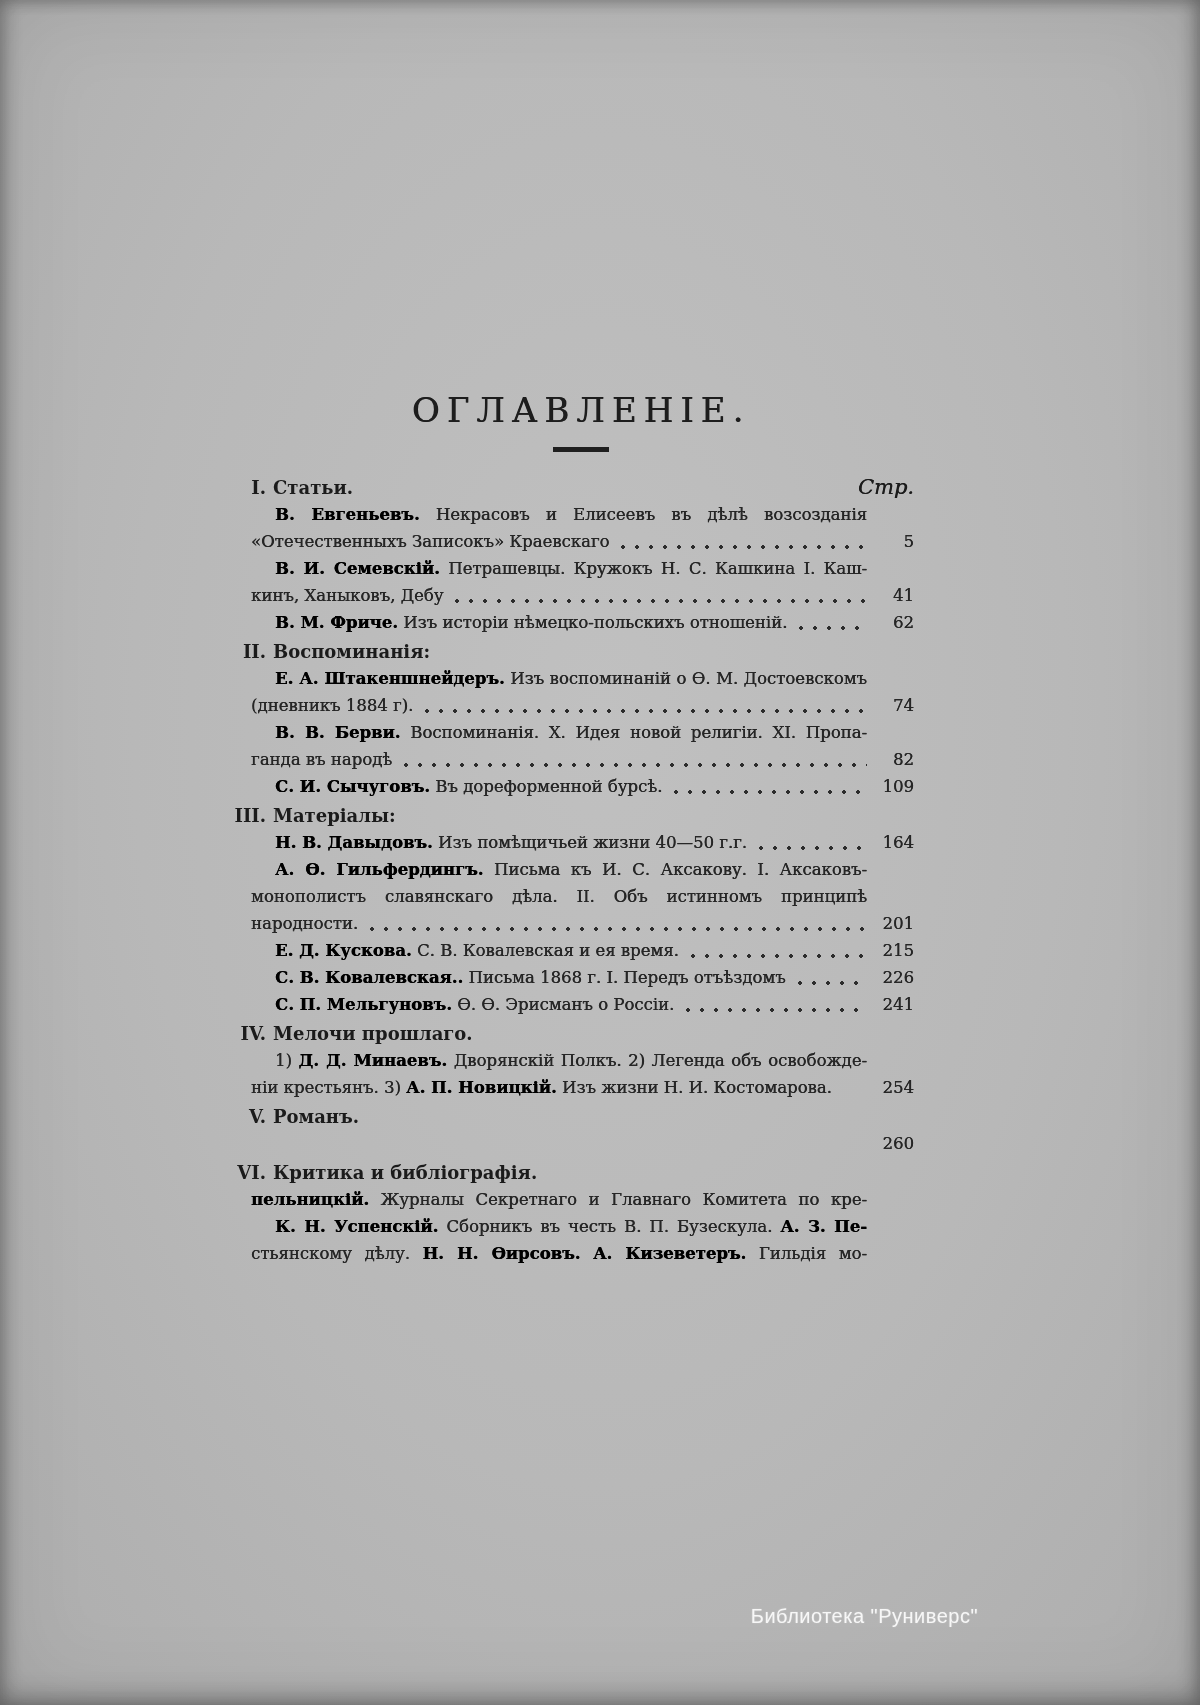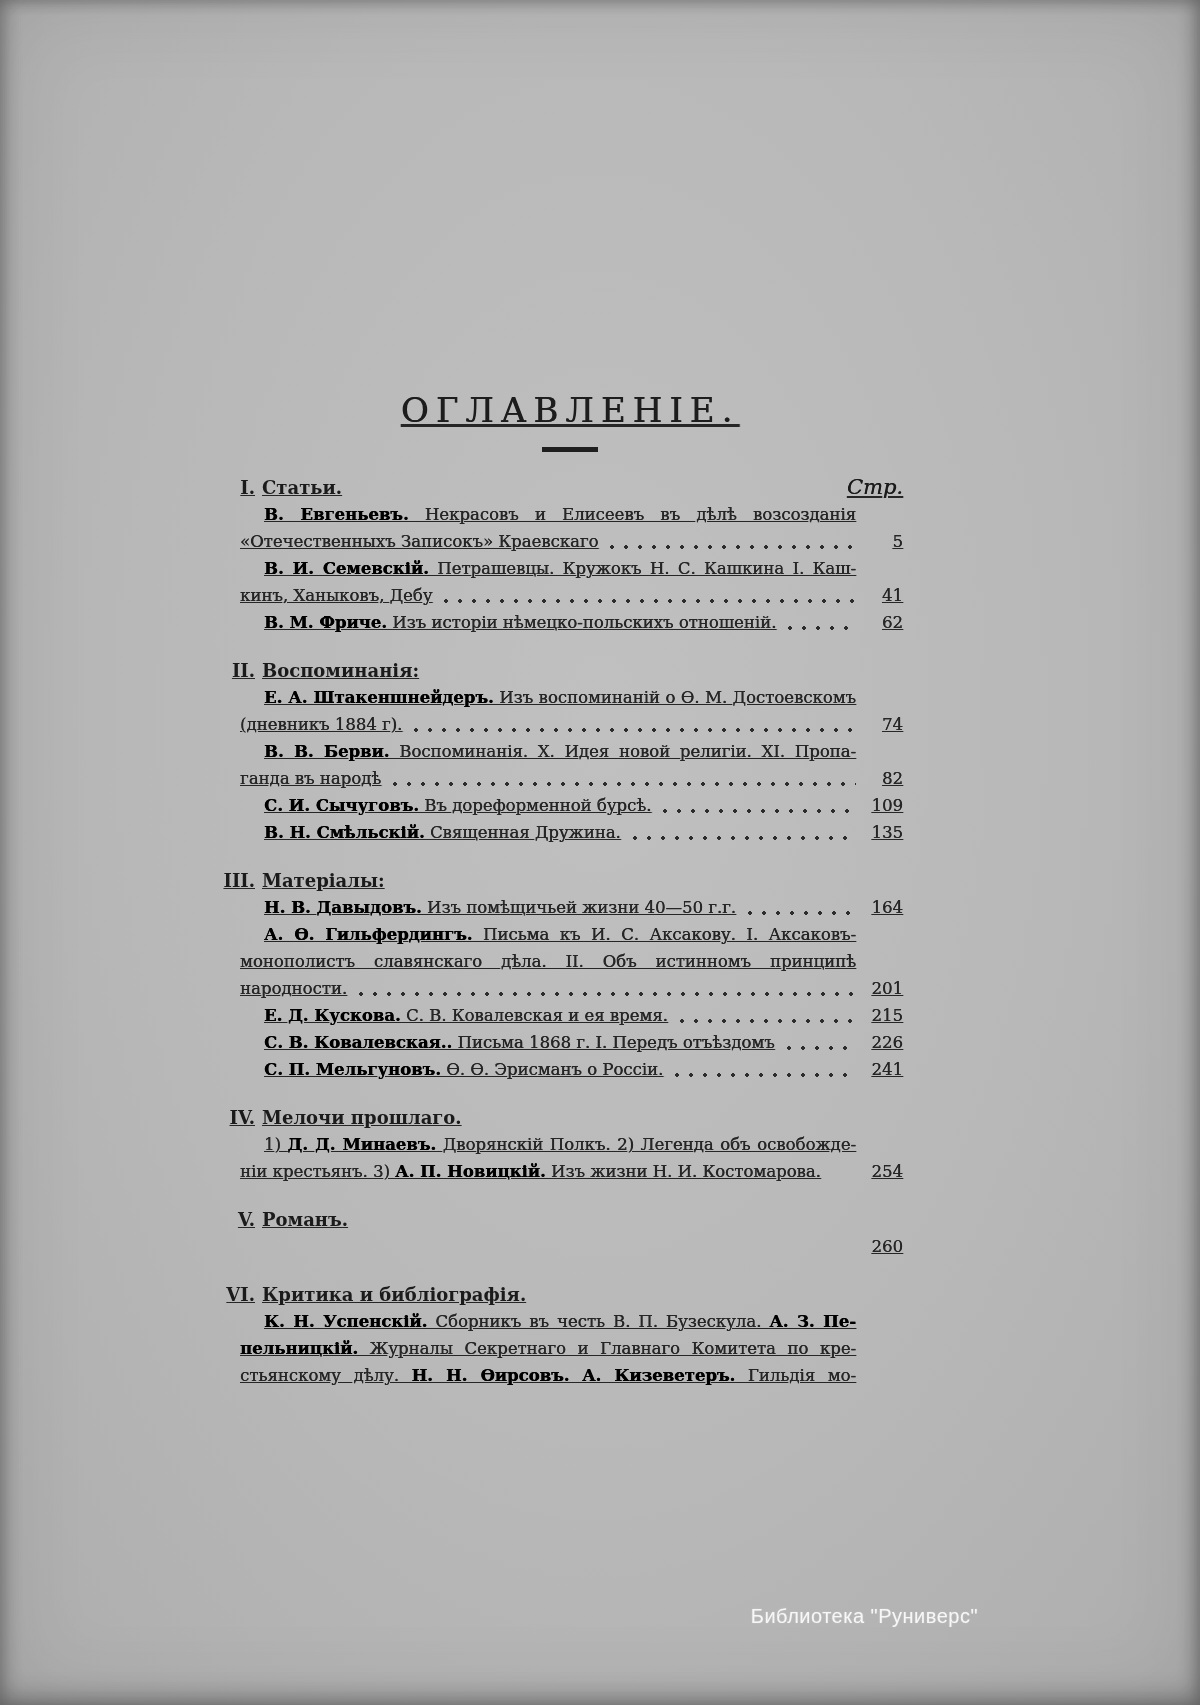--- a/index.html
+++ b/index.html
@@ -15,37 +15,37 @@
     position: absolute; inset: 0; pointer-events: none;
     box-shadow:
       inset 0 0 90px rgba(0,0,0,.10),
       inset -8px 0 16px rgba(0,0,0,.16),
       inset 9px 0 16px rgba(0,0,0,.12),
       inset 0 -14px 20px rgba(0,0,0,.16),
       inset 0 6px 12px rgba(0,0,0,.07);
   }
   .content {
     position: absolute;
-    left: 237px; top: 390px; width: 666px; text-decoration: underline;
+    left: 248px; top: 390px; width: 666px;
   }
   .doc-title {
     text-align: center;
     font-size: 34px;
     font-weight: 400;
     letter-spacing: 7px;
     color: #1d1d1d;
     text-shadow: .5px 0 0 currentColor;
     white-space: nowrap;
   }
   .title-rule {
     width: 56px; height: 5px;
     background: #1f1f1f;
     margin: 17px auto 0;
   }
-  .section { margin-top: 21px; }
+  .section { margin-top: 2px; }
   .section:first-child { margin-top: 22px; }
   .heading-row {
     display: flex; align-items: baseline;
     line-height: 27px;
     font-weight: 700; font-size: 18px; color: #1b1b1b;
   }
   .numeral { display: inline-block; width: 40px; margin-left: -22px; text-align: right; flex: 0 0 auto; }
   .heading-title { margin-left: 7px; }
   .page-col {
     margin-left: auto;
@@ -134,27 +134,20 @@
               <span class="num">82</span>
             </div>
           </div>
           <div class="entry">
             <div class="line first last">
               <span class="txt"><span class="seg bold">С. И. Сычуговъ.</span><span class="seg"> Въ дореформенной бурсѣ.</span></span>
               <span class="leader dotted"></span>
               <span class="num">109</span>
             </div>
           </div>
-          <div class="entry">
-            <div class="line first last">
-              <span class="txt"><span class="seg bold">В. Н. Смѣльскій.</span><span class="seg"> Священная Дружина.</span></span>
-              <span class="leader dotted"></span>
-              <span class="num">135</span>
-            </div>
-          </div>
         </div>
         <div class="section">
           <div class="heading-row">
             <span class="numeral">III.</span>
             <span class="heading-title">Матеріалы:</span>
           </div>
           <div class="entry">
             <div class="line first last">
               <span class="txt"><span class="seg bold">Н. В. Давыдовъ.</span><span class="seg"> Изъ помѣщичьей жизни 40—50 г.г.</span></span>
               <span class="leader dotted"></span>
@@ -217,22 +210,22 @@
               <span class="num">260</span>
             </div>
           </div>
         </div>
         <div class="section">
           <div class="heading-row">
             <span class="numeral">VI.</span>
             <span class="heading-title">Критика и библіографія.</span>
           </div>
           <div class="entry">
+            <div class="line mid"><span class="txt"><span class="seg bold">пельницкій.</span><span class="seg"> Журналы Секретнаго и Главнаго Комитета по кре-</span></span></div>
             <div class="line first mid"><span class="txt"><span class="seg bold">К. Н. Успенскій.</span><span class="seg"> Сборникъ въ честь В. П. Бузескула. </span><span class="seg bold">А. З. Пе-</span></span></div>
-            <div class="line mid"><span class="txt"><span class="seg bold">пельницкій.</span><span class="seg"> Журналы Секретнаго и Главнаго Комитета по кре-</span></span></div>
             <div class="line mid"><span class="txt"><span class="seg">стьянскому дѣлу. </span><span class="seg bold">Н. Н. Ѳирсовъ.</span><span class="seg"> </span><span class="seg bold">А. Кизеветеръ.</span><span class="seg"> Гильдія мо-</span></span></div>
           </div>
         </div>
       </div>
   </div>
   <div class="watermark">Библиотека "Руниверс"</div>
   <div class="scan-shadow"></div>
 </div>
 
 </body></html>

